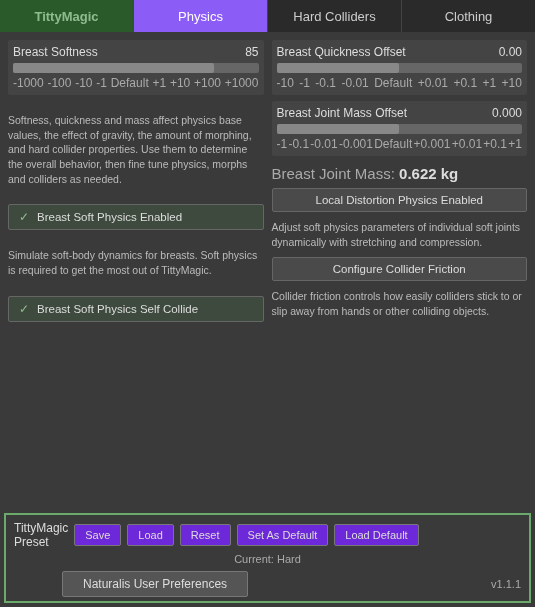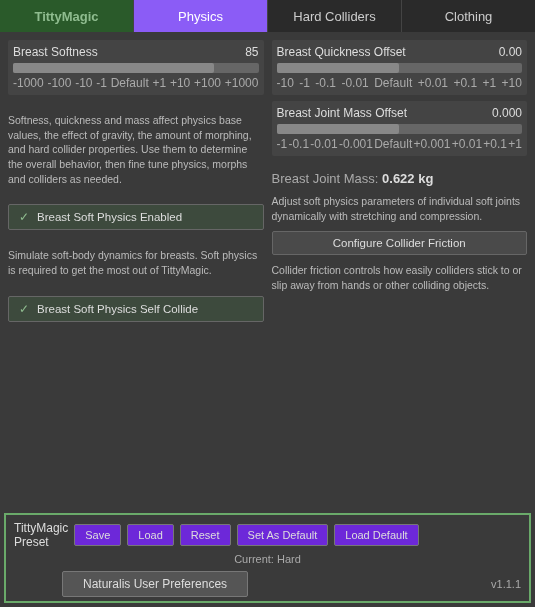--- a/index.html
+++ b/index.html
@@ -154,23 +154,23 @@
       cursor: pointer;
       text-align: center;
     }
     .btn-checkbox .checkbox-label {
       font-size: 11.5px;
       color: #ddd;
     }
 
     
     .joint-mass-value {
-      font-size: 13px;
+      font-size: 15px;
       color: #aaa;
-      margin-top: 9px;
+      margin-top: 3px;
     }
     .joint-mass-value strong {
       color: #ddd;
     }
 
     
     .preset-bar {
       position: absolute;
       bottom: 0;
       left: 0;
@@ -330,20 +330,23 @@
           <span>+0.01</span>
           <span>+0.1</span>
           <span>+1</span>
       </div>
     </div>
 
     <div class="joint-mass-value">
       <span>Breast Joint Mass: </span><strong>0.622 kg</strong>
     </div>
 
+    <div class="btn-checkbox">
+      <span class="checkbox-label">Local Distortion Physics Enabled</span>
+    </div>
 
     <div class="description">Adjust soft physics parameters of individual soft joints dynamically with stretching and compression.</div>
 
     <div class="btn-checkbox">
       <span class="checkbox-label">Configure Collider Friction</span>
     </div>
 
     <div class="description">Collider friction controls how easily colliders stick to or slip away from hands or other colliding objects.</div>
 
   </div>

